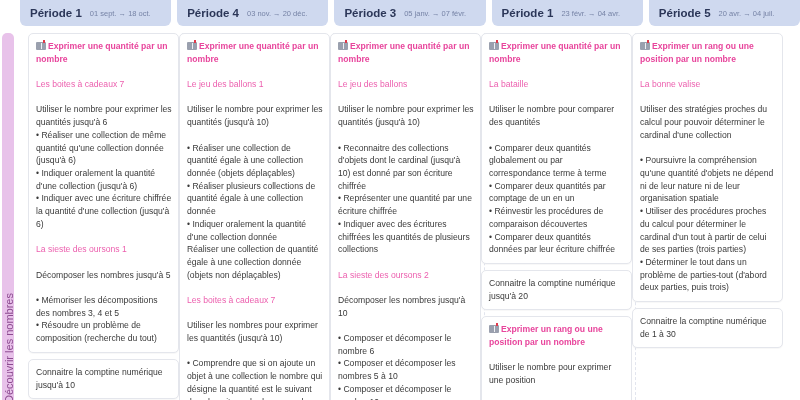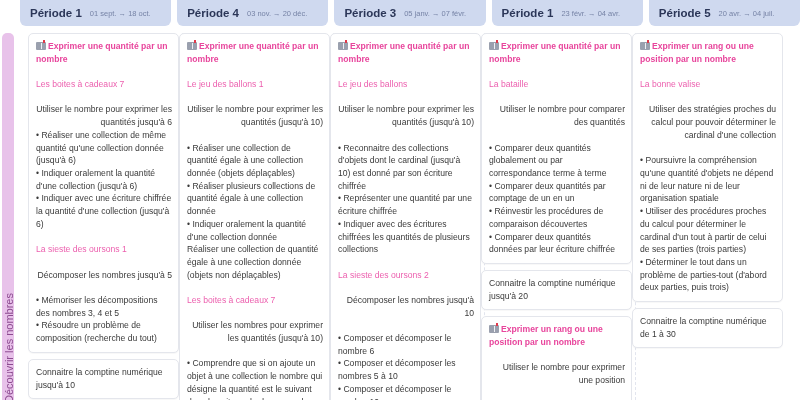--- a/index.html
+++ b/index.html
@@ -29,21 +29,21 @@
   .col::after { content: ""; position: absolute; right: -4px; top: 0; bottom: 0; border-right: 1px dashed #e2e5ee; }
   .col:last-child::after { display: none; }
 
   .card {
     background: #ffffff; border: 1px solid #e4e6ec; border-radius: 5px;
     padding: 6px 6px 7px 7px; font-size: 8.6px; line-height: 12.7px; color: #3a3a3a;
     box-shadow: 0 1px 1px rgba(0,0,0,0.03);
   }
   .card-title { color: #e8459c; font-weight: bold; }
   .card-sub { color: #ec5fae; margin-top: 12.7px; }
-  .card-text { margin-top: 12.7px; text-align: right; }
+  .card-text { margin-top: 12.7px; }
   .book-icon {
     display: inline-block; width: 10px; height: 8px; margin-right: 2px; vertical-align: -1px;
     background: #9aa0ae; border-radius: 1px; position: relative;
   }
   .book-icon::before { content: ""; position: absolute; left: 4.5px; top: 1px; width: 1px; height: 6px; background: #eef0f4; }
   .book-icon::after { content: ""; position: absolute; right: 1px; top: -2px; width: 2px; height: 3px; background: #e03a4b; }
   .bullets { margin-top: 12.7px; }
   .bullets div { }
   .plain { margin-top: 0; }
 </style>

